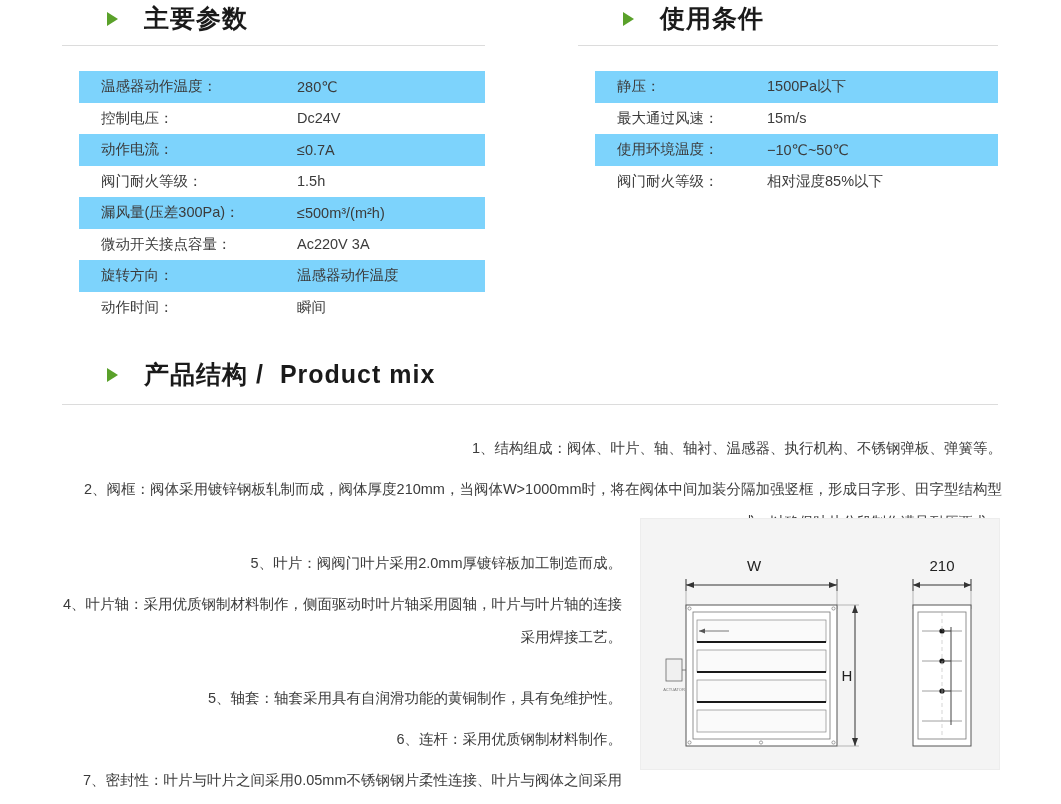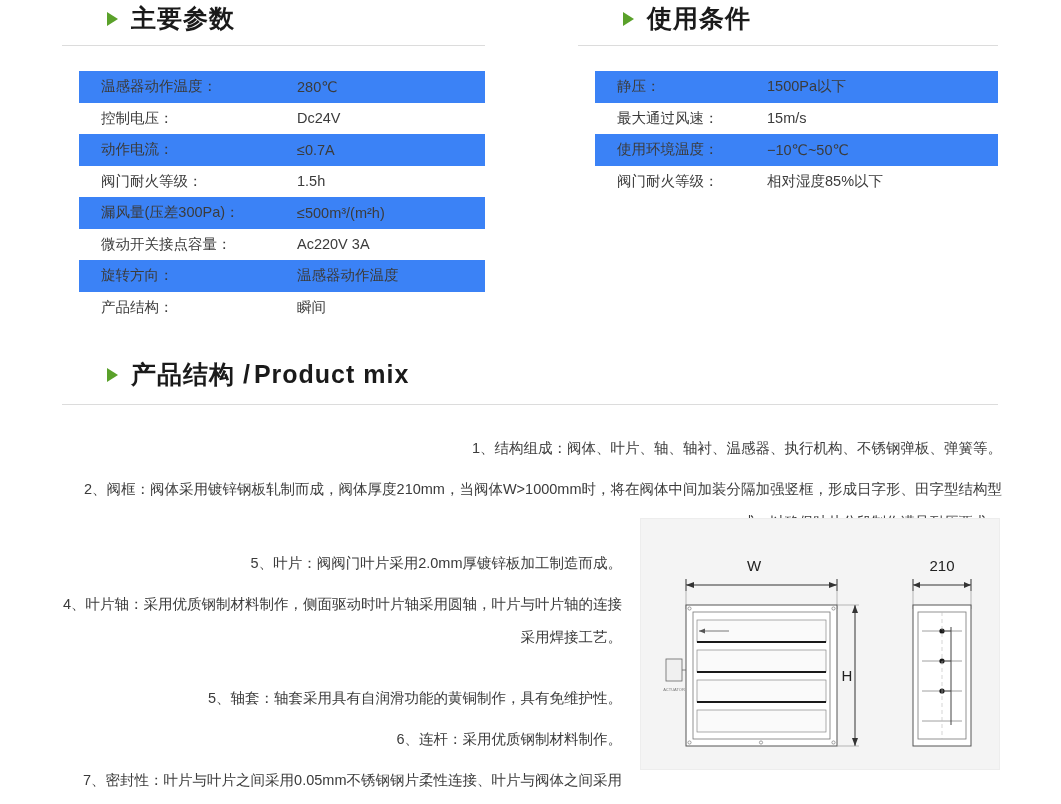--- a/index.html
+++ b/index.html
@@ -19,21 +19,21 @@
     position: relative;
     width: 1061px;
     height: 804px;
   }
 
   
   .section-head {
     position: absolute;
     display: flex;
     align-items: center;
-    gap: 13px;
+    gap: 26px;
     padding-left: 45px;
   }
   .tri {
     width: 0;
     height: 0;
     border-left: 11px solid #5aa12a;
     border-top: 7px solid transparent;
     border-bottom: 7px solid transparent;
     display: block;
   }
@@ -51,21 +51,21 @@
     background: #dcdcdc;
   }
 
   
   .spec-table {
     position: absolute;
     border-collapse: collapse;
     font-size: 14.5px;
   }
   .spec-table tr.alt td {
-    background: #3b82f6;
+    background: #7dd3fc;
   }
   .spec-table td {
     padding: 0;
     height: 31.5px;
     vertical-align: middle;
     color: #3b3b3b;
     white-space: nowrap;
   }
   .spec-table td.k {
     padding-left: 22px;
@@ -143,21 +143,21 @@
       </tr>
       <tr>
         <td class="k">微动开关接点容量：</td>
         <td class="v">Ac220V 3A</td>
       </tr>
       <tr class="alt">
         <td class="k">旋转方向：</td>
         <td class="v">温感器动作温度</td>
       </tr>
       <tr>
-        <td class="k">产品结构：</td>
+        <td class="k">动作时间：</td>
         <td class="v">瞬间</td>
       </tr>
     </tbody>
   </table>
 
   <table class="spec-table" id="right-table" style="left:595px; top:71px; width:403px;">
     <tbody>
       <tr class="alt">
         <td class="k">静压：</td>
         <td class="v">1500Pa以下</td>

